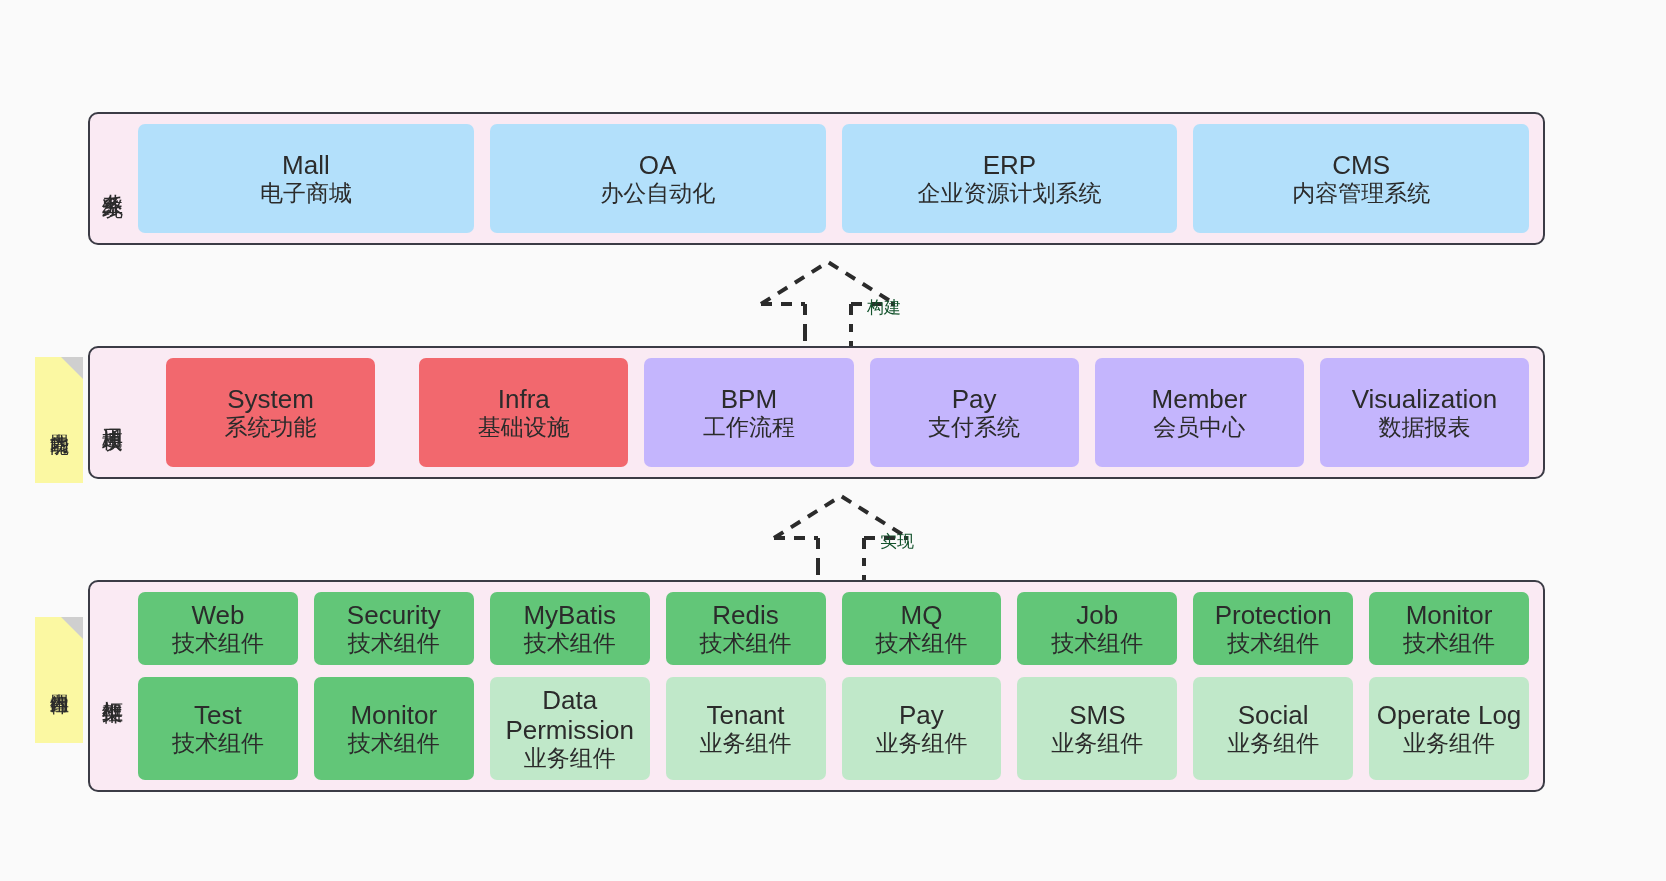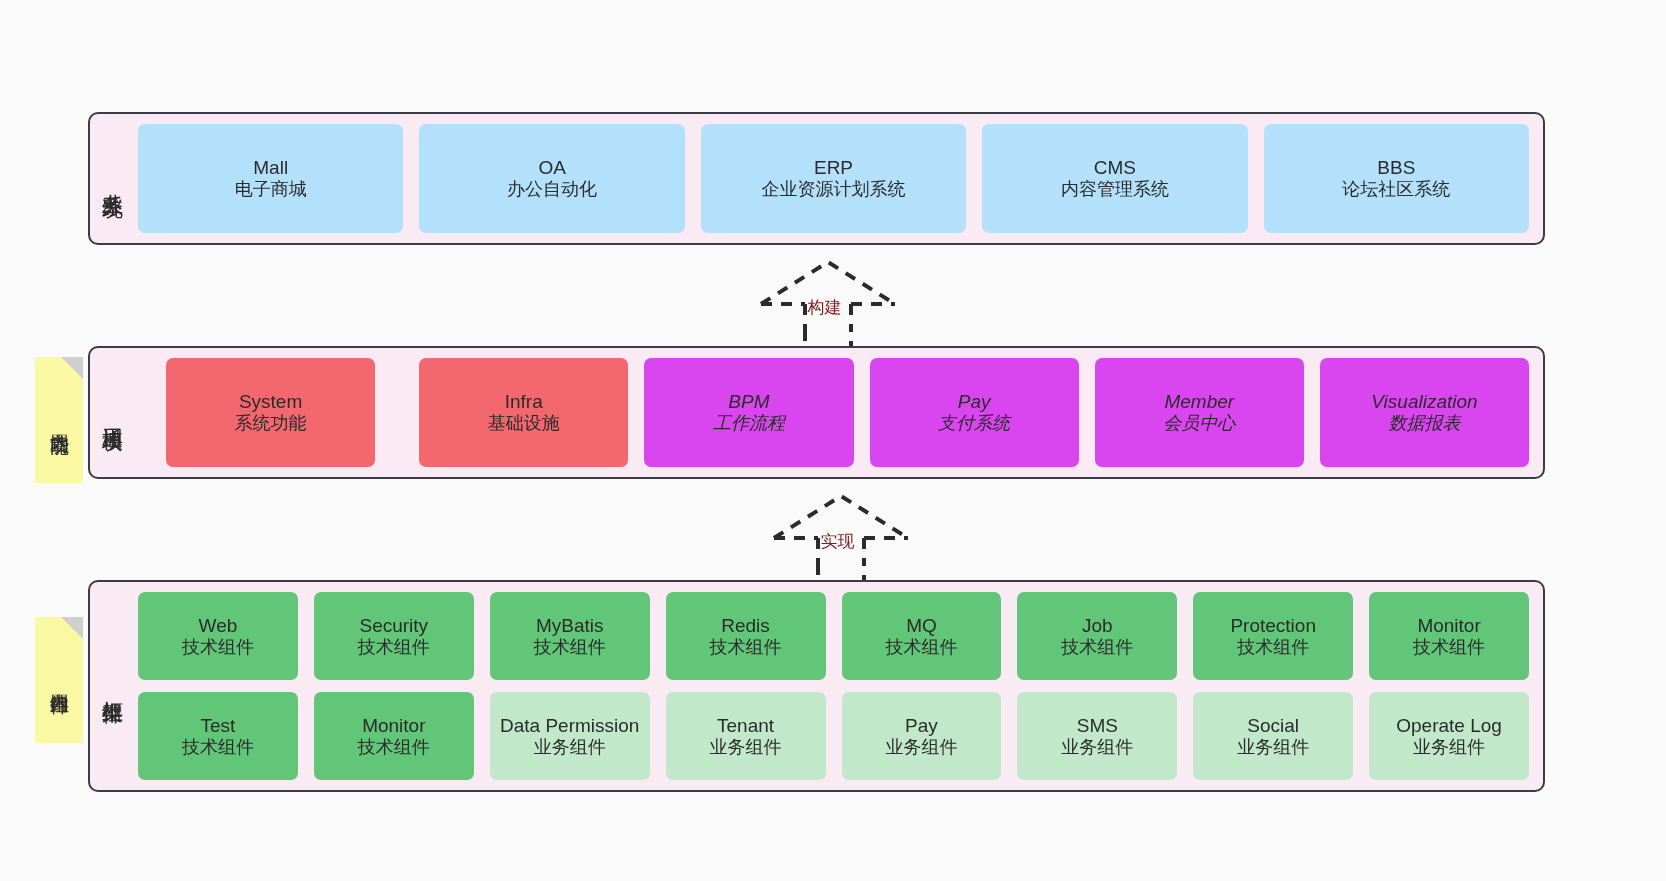--- a/index.html
+++ b/index.html
@@ -69,27 +69,27 @@
     border-radius: 7px;
     display: flex;
     flex-direction: column;
     align-items: center;
     justify-content: center;
     text-align: center;
     line-height: 1.16;
     padding: 4px 6px;
     box-sizing: border-box;
   }
-  .card .t1 { font-size: 19px; }
-  .card .t2 { font-size: 18px; }
+  .card .t1 { font-size: 26px; }
+  .card .t2 { font-size: 23px; }
 
   
   .c-blue       { background: #b3e0fb; }
   .c-red        { background: #f2686e; margin-left: 28px; }
-  .c-pink       { background: #d946ef; font-style: italic; }
+  .c-pink       { background: #c4b5fd; }
   .c-green      { background: #62c678; }
   .c-greenlight { background: #c0e8c9; }
 
   
   .note {
     position: absolute;
     box-sizing: border-box;
     background: #fbf8a2;
     display: flex;
     align-items: center;
@@ -114,24 +114,24 @@
   }
 
   
   .connector {
     position: absolute;
   }
   .connector svg { display: block; }
   .connector .conn-label {
     position: absolute;
     left: 0;
-    right: 11px;
-    text-align: center;
+    right: 4px;
+    text-align: right;
     font-size: 17px;
-    color: #7f1d1d;
+    color: #14532d;
     pointer-events: none;
   }
 </style>
 </head>
 <body>
 
 <div class="canvas">
 
   <div class="layer" style="left:88px; top:112px; width:1457px; height:133px;">
     <div class="layer-title">业务系统</div>
@@ -145,24 +145,20 @@
           <span class="t1">OA</span>
           <span class="t2">办公自动化</span>
         </div>
         <div class="card c-blue">
           <span class="t1">ERP</span>
           <span class="t2">企业资源计划系统</span>
         </div>
         <div class="card c-blue">
           <span class="t1">CMS</span>
           <span class="t2">内容管理系统</span>
-        </div>
-        <div class="card c-blue">
-          <span class="t1">BBS</span>
-          <span class="t2">论坛社区系统</span>
         </div>
       </div>
     </div>
   </div>
 
   <div class="connector" style="left:755px; top:258px; width:150px; height:92px;">
     <svg width="150" height="92" viewBox="0 0 150 92">
       <path d="M 50 72 L 50 90 L 96 90 L 96 72" fill="none" stroke="#2b2b2b" stroke-width="4" stroke-dasharray="11 9" stroke-linecap="butt"></path>
       <path d="M 6 46 L 73 4 L 140 46" fill="none" stroke="#2b2b2b" stroke-width="4" stroke-dasharray="11 9" stroke-linecap="butt"></path>
       <path d="M 6 46 L 50 46 M 96 46 L 140 46" fill="none" stroke="#2b2b2b" stroke-width="4" stroke-dasharray="11 9" stroke-linecap="butt"></path>

